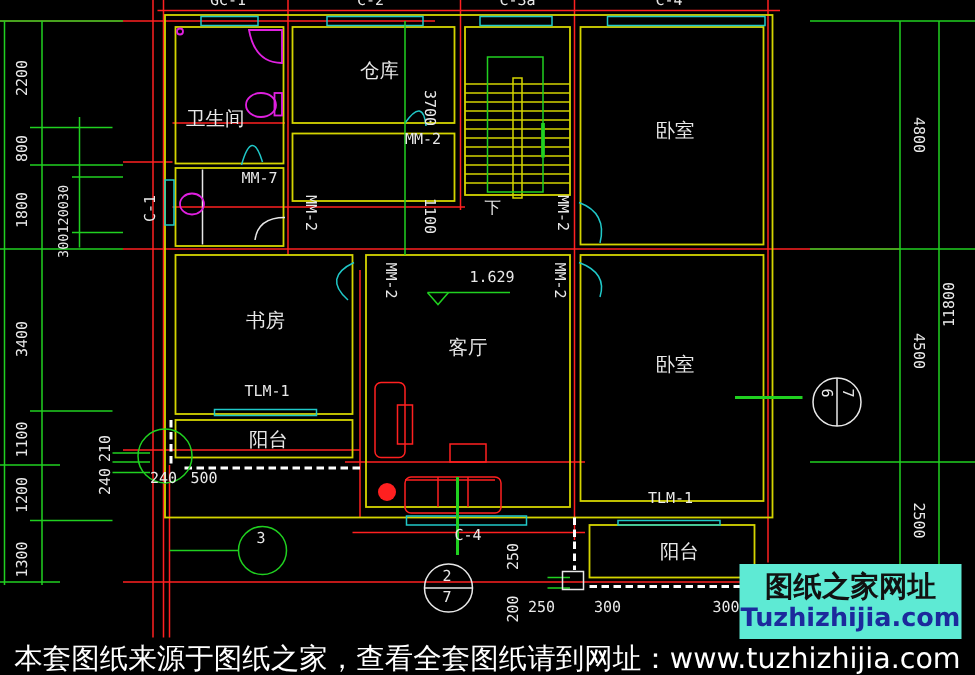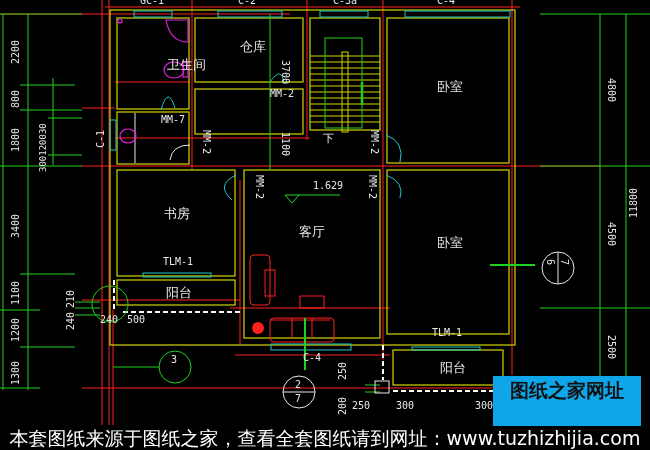--- a/index.html
+++ b/index.html
@@ -4,21 +4,21 @@
 <style>
   html, body { margin:0; padding:0; background:#000; }
   body { width:650px; height:450px; position:relative; overflow:hidden; font-family:"DejaVu Sans", sans-serif; }
   #plan { position:absolute; left:0; top:0; width:650px; height:450px; }
   .lbl { position:absolute; color:#e8e8e8; font-family:"DejaVu Sans", sans-serif; white-space:nowrap; }
   .room { font-size:13px; }
   .code { font-size:10px; font-family:"DejaVu Sans Mono", monospace; }
   .dim { font-size:10px; font-family:"DejaVu Sans Mono", monospace; }
   .vert { transform:rotate(-90deg); transform-origin:left top; }
   .vertcw { transform:rotate(90deg); transform-origin:left top; }
-  .watermark-box { position:absolute; left:493px; top:376px; width:148px; height:50px; background:#0ea5e9; }
+  .watermark-box { position:absolute; left:493px; top:376px; width:148px; height:50px; background:#5eead4; }
   .wm-cn { position:absolute; left:0; top:2px; width:148px; text-align:center; font-size:19px; font-weight:bold; color:#111; font-family:"DejaVu Sans", sans-serif; }
   .wm-en { position:absolute; left:0; top:26px; width:148px; text-align:center; font-size:17px; font-weight:bold; color:#1c2a9c; font-family:"DejaVu Sans", sans-serif; }
   .footer { position:absolute; left:0; top:426px; width:650px; text-align:center; color:#fff; font-size:19px; font-family:"DejaVu Sans", sans-serif; }
 </style>
 </head>
 <body>
 
 <svg id="plan" viewBox="0 0 650 450" xmlns="http://www.w3.org/2000/svg">
 
   <g stroke="#ff2020" stroke-width="1" fill="none">
@@ -168,21 +168,21 @@
   </g>
 </svg>
 
 <div class="lbl code" style="left:140px;top:-5px;">GC-1</div>
 <div class="lbl code" style="left:238px;top:-5px;">C-2</div>
 <div class="lbl code" style="left:333px;top:-5px;">C-3a</div>
 <div class="lbl code" style="left:437px;top:-5px;">C-4</div>
 <div class="lbl code vert" style="left:95px;top:148px;">C-1</div>
 <div class="lbl code" style="left:303px;top:352px;">C-4</div>
 
-<div class="lbl room" style="left:124px;top:56px;margin-left:43px;">卫生间</div>
+<div class="lbl room" style="left:124px;top:70px;">卫生间</div>
 <div class="lbl room" style="left:240px;top:38px;text-align:center;">仓库</div>
 <div class="lbl room" style="left:437px;top:78px;">卧室</div>
 <div class="lbl room" style="left:164px;top:205px;">书房</div>
 <div class="lbl room" style="left:299px;top:223px;">客厅</div>
 <div class="lbl room" style="left:437px;top:234px;">卧室</div>
 <div class="lbl room" style="left:166px;top:284px;">阳台</div>
 <div class="lbl room" style="left:440px;top:359px;">阳台</div>
 <div class="lbl room" style="left:323px;top:131px;font-size:11px;">下</div>
 
 <div class="lbl code" style="left:161px;top:114px;">MM-7</div>
@@ -225,15 +225,16 @@
 <div class="lbl dim" style="left:475px;top:400px;">300</div>
 
 <div class="lbl dim" style="left:171px;top:354px;">3</div>
 <div class="lbl dim" style="left:295px;top:379px;">2</div>
 <div class="lbl dim" style="left:295px;top:393px;">7</div>
 <div class="lbl dim vertcw" style="left:556px;top:259px;">6</div>
 <div class="lbl dim vertcw" style="left:570px;top:259px;">7</div>
 
 <div class="watermark-box">
   <div class="wm-cn">图纸之家网址</div>
+  <div class="wm-en">Tuzhizhijia.com</div>
 </div>
 
 <div class="footer">本套图纸来源于图纸之家，查看全套图纸请到网址：www.tuzhizhijia.com</div>
 
 </body></html>

